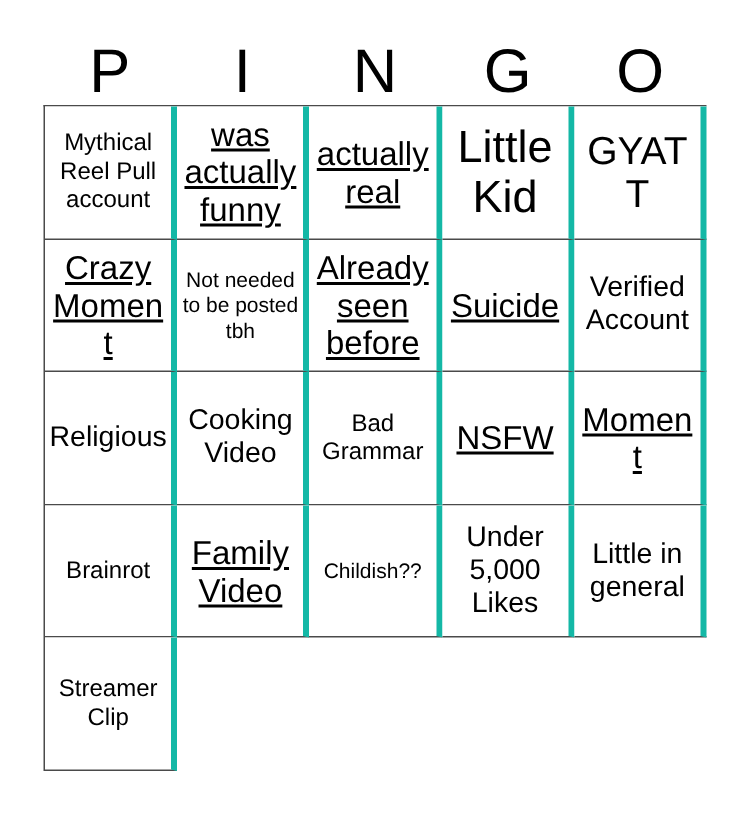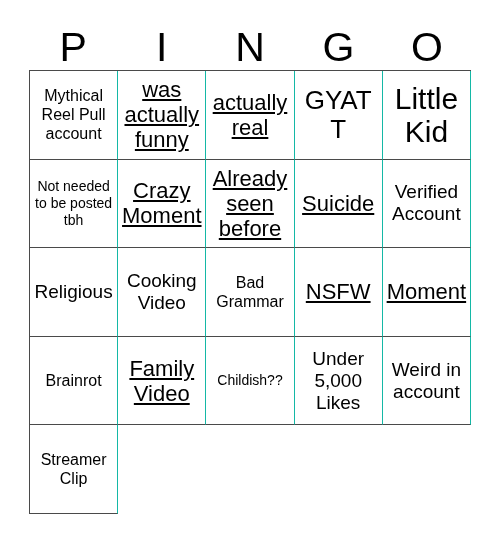--- a/index.html
+++ b/index.html
@@ -55,21 +55,21 @@
     display: grid;
     grid-template-columns: repeat(5, 1fr);
     grid-template-rows: repeat(5, 1fr);
     border-top: 1px solid #4a4a4a;
     border-left: 1px solid #4a4a4a;
     box-sizing: border-box;
     background: #ffffff;
   }
 
   .cell {
-    border-right: 1px solid #14b8a6;
+    border-right: 4px solid #14b8a6;
     border-bottom: 1px solid #4a4a4a;
     box-sizing: border-box;
     display: flex;
     align-items: center;
     justify-content: center;
     text-align: center;
     padding: 2px 3px;
     overflow: hidden;
     background: #ffffff;
   }
@@ -109,32 +109,32 @@
 
     <div class="cell fs-sm">
       <span class="cell-text">Mythical Reel Pull account</span>
     </div>
     <div class="cell fs-lg">
       <span class="cell-text">was actually funny</span>
     </div>
     <div class="cell fs-lg">
       <span class="cell-text">actually real</span>
     </div>
+    <div class="cell fs-xxl">
+      <span class="cell-text">Little Kid</span>
+    </div>
+
     <div class="cell fs-xl">
       <span class="cell-text">GYATT</span>
     </div>
-
-    <div class="cell fs-xxl">
-      <span class="cell-text">Little Kid</span>
+    <div class="cell fs-lg">
+      <span class="cell-text">Crazy Moment</span>
     </div>
     <div class="cell fs-xs">
       <span class="cell-text">Not needed to be posted tbh</span>
-    </div>
-    <div class="cell fs-lg">
-      <span class="cell-text">Crazy Moment</span>
     </div>
     <div class="cell fs-lg">
       <span class="cell-text">Already seen before</span>
     </div>
     <div class="cell fs-lg">
       <span class="cell-text">Suicide</span>
     </div>
 
     <div class="cell fs-md">
       <span class="cell-text">Verified Account</span>
@@ -162,20 +162,20 @@
       <span class="cell-text">Family Video</span>
     </div>
 
     <div class="cell fs-xs">
       <span class="cell-text">Childish??</span>
     </div>
     <div class="cell fs-md">
       <span class="cell-text">Under 5,000 Likes</span>
     </div>
     <div class="cell fs-md">
-      <span class="cell-text">Weird in account</span>
+      <span class="cell-text">Little in general</span>
     </div>
     <div class="cell fs-sm">
       <span class="cell-text">Streamer Clip</span>
     </div>
 
   </div>
 </div>
 
 </body></html>

